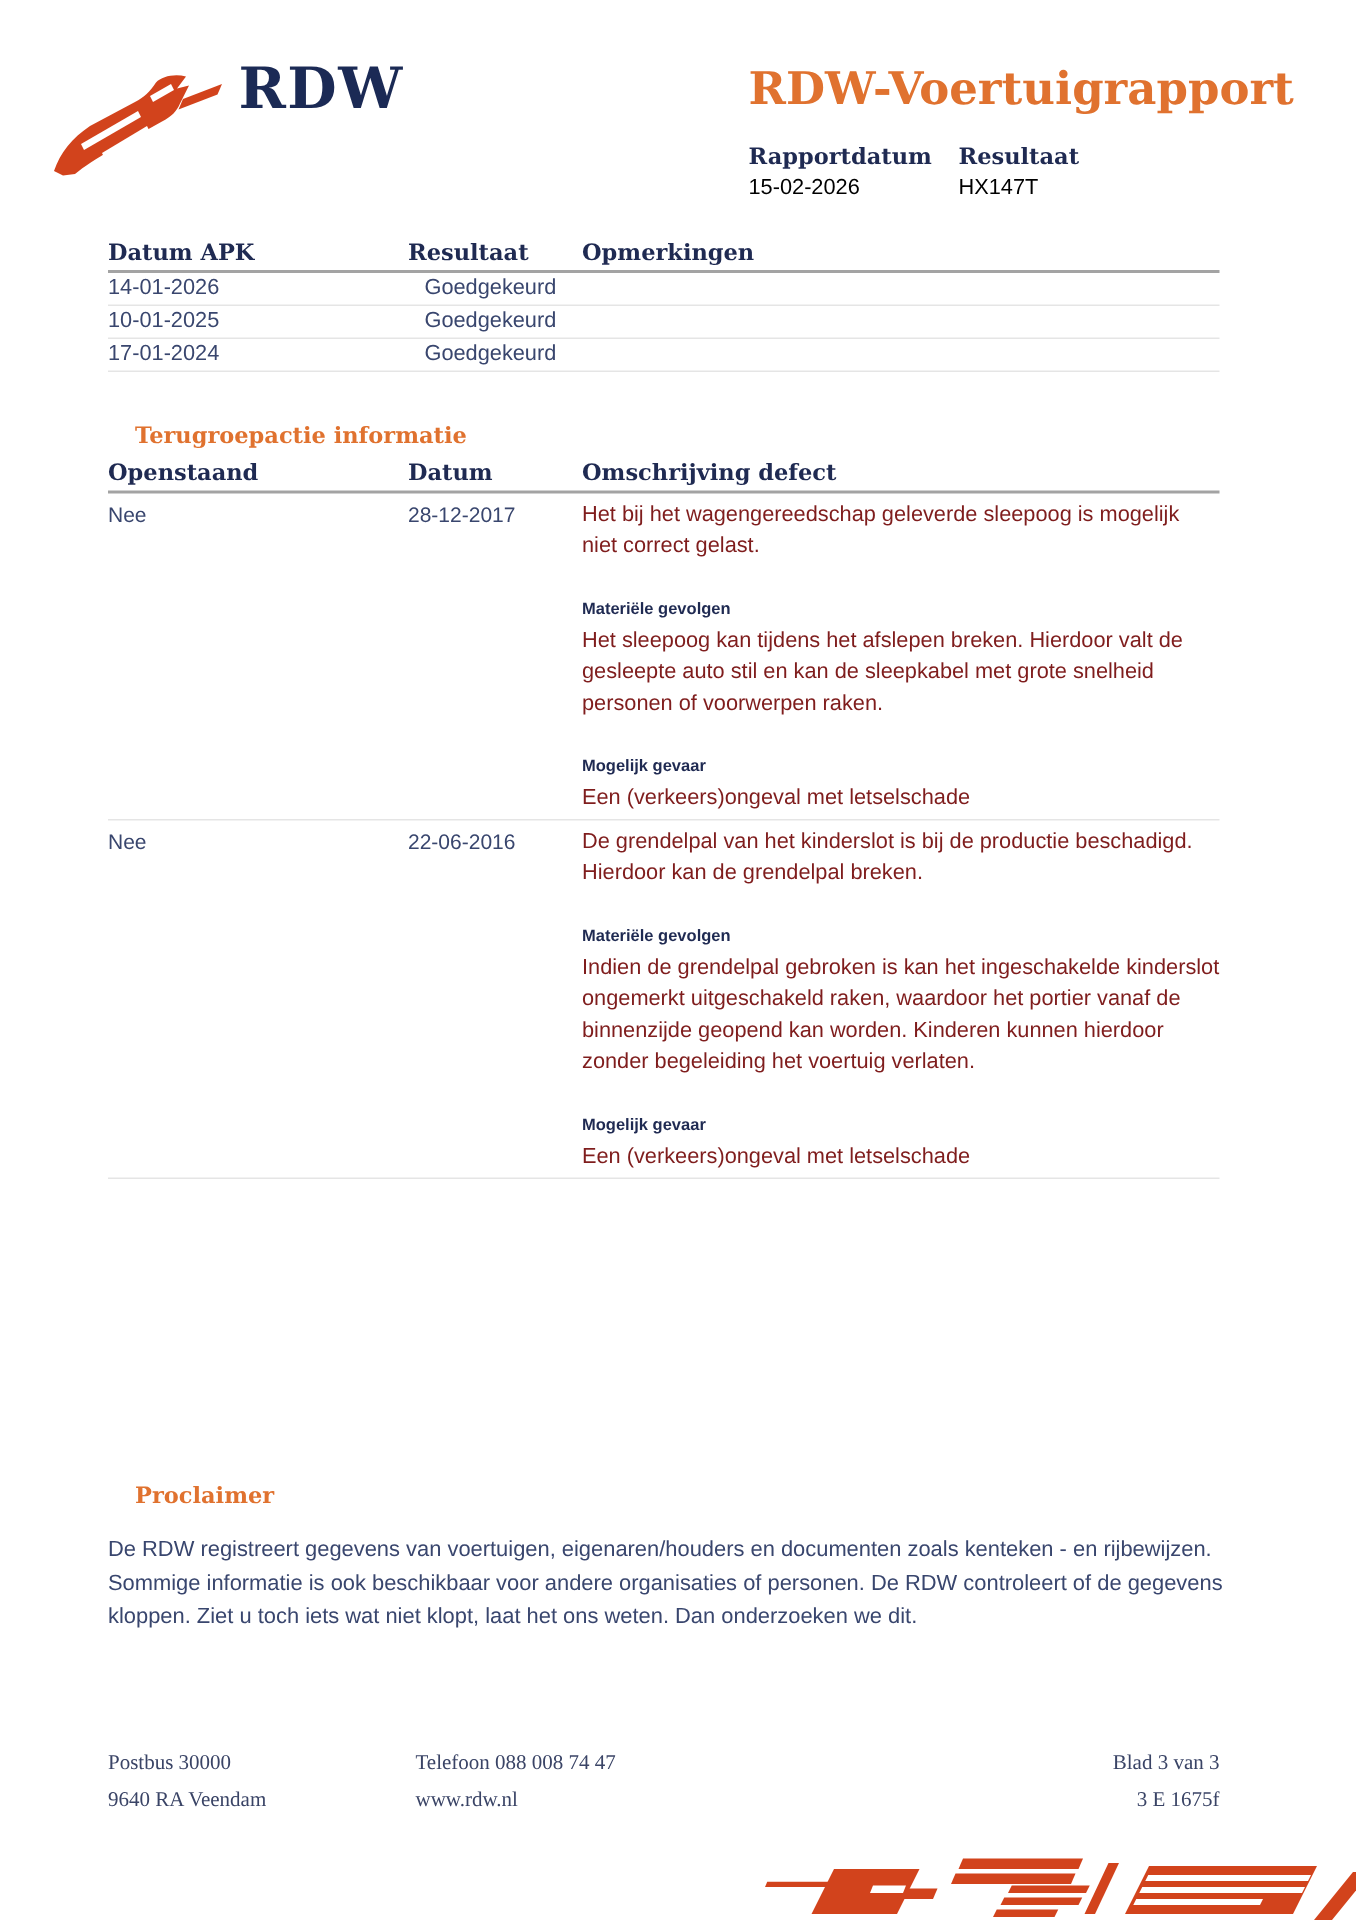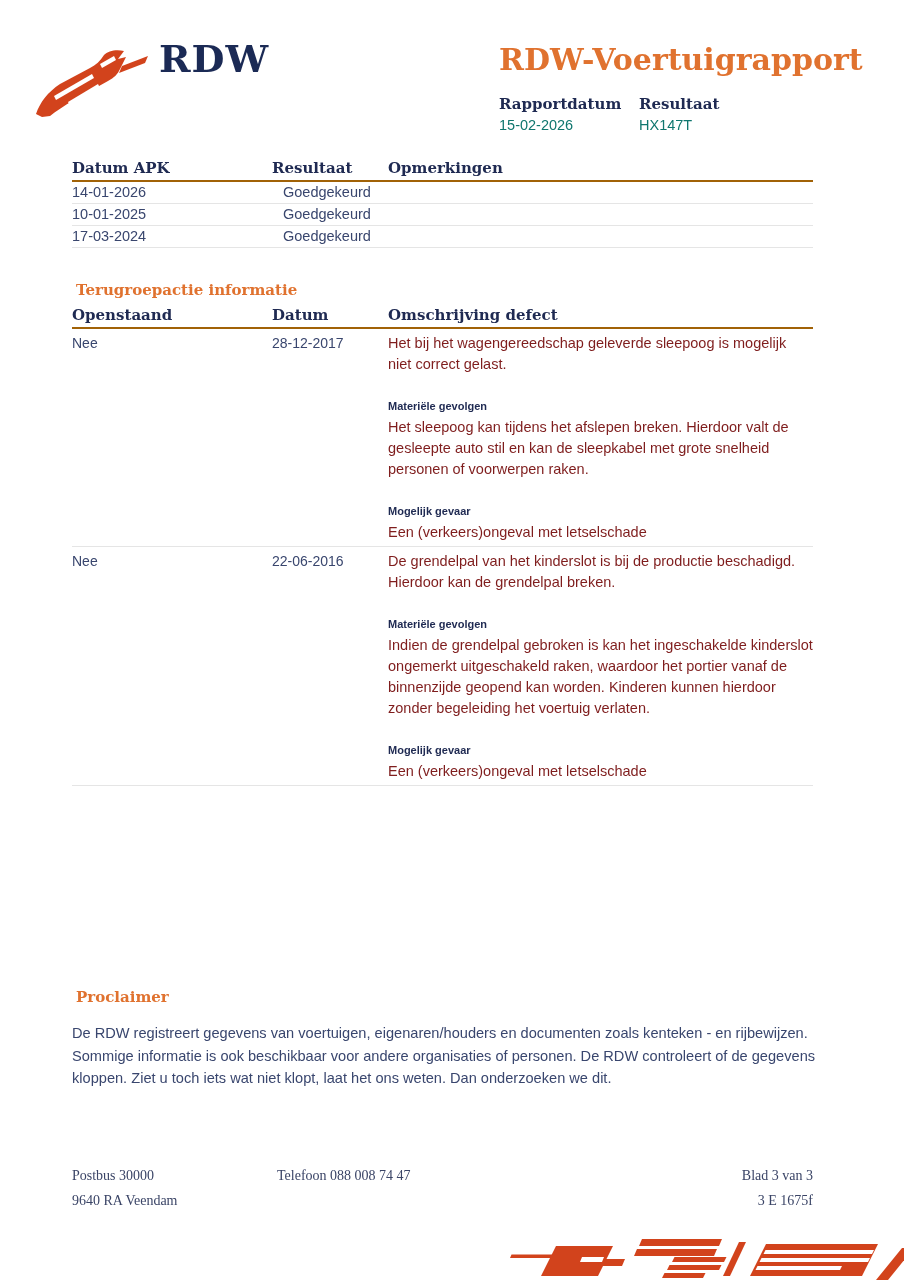--- a/index.html
+++ b/index.html
@@ -17,37 +17,37 @@
   .doc-title{
     position:absolute;left:499px;top:42px;
     font-family:"DejaVu Serif",serif;font-weight:bold;font-size:30px;
     color:#e0722f;white-space:nowrap;
   }
   .meta-label{
     position:absolute;top:95px;
     font-family:"DejaVu Serif",serif;font-weight:bold;font-size:15px;color:#1f2a52;
   }
   .meta-value{
-    position:absolute;top:117px;font-size:14.5px;color:#0f766e;
+    position:absolute;top:117px;font-size:14.5px;color:#000000;
   }
   .pos-col-a{left:499px;} .pos-col-b{left:639px;}
 
   
   .serif-head{font-family:"DejaVu Serif",serif;font-weight:bold;font-size:15px;color:#1f2a52;}
   .apk-table{position:absolute;left:72px;top:159px;width:741px;}
   .grid-3{display:grid;grid-template-columns:200px 116px 1fr;}
-  .thead{border-bottom:2px solid #a16207;padding-bottom:3px;}
+  .thead{border-bottom:2px solid #a3a3a3;padding-bottom:3px;}
   .trow{border-bottom:1px solid #e5e5e5;padding:2px 0 2px;gap:11px;}
   .tcell{font-size:14.5px;color:#39466e;line-height:17px;}
 
   
   .recall{position:absolute;left:72px;top:281px;width:741px;}
   .section-title{
     font-family:"DejaVu Serif",serif;font-weight:bold;font-size:15px;
-    color:#e0722f;margin:0 0 7px 4px;
+    color:#e0722f;margin:0 0 7px 18px;
   }
   .recall-grid{display:grid;grid-template-columns:200px 116px 425px;}
   .recall-row{border-bottom:1px solid #e5e5e5;padding:4px 0 3px;}
   .recall-cell{font-size:14px;color:#39466e;line-height:21px;}
   .defect-text{margin:0;font-size:14.5px;color:#7f1d1d;line-height:21px;}
   .sub-label{
     font-family:Liberation Sans, sans-serif;font-weight:bold;font-size:11px;
     color:#1f2a52;line-height:21px;margin:21px 0 0 0;
   }
 
@@ -100,21 +100,21 @@
       <div class="tcell">14-01-2026</div>
       <div class="tcell">Goedgekeurd</div>
       <div class="tcell"></div>
     </div>
     <div class="grid-3 trow">
       <div class="tcell">10-01-2025</div>
       <div class="tcell">Goedgekeurd</div>
       <div class="tcell"></div>
     </div>
     <div class="grid-3 trow">
-      <div class="tcell">17-03-2024</div>
+      <div class="tcell">17-01-2024</div>
       <div class="tcell">Goedgekeurd</div>
       <div class="tcell"></div>
     </div>
   </div>
 
   <div class="recall">
     <h2 class="section-title">Terugroepactie informatie</h2>
     <div class="recall-grid thead">
       <div class="serif-head">Openstaand</div>
       <div class="serif-head">Datum</div>
@@ -151,20 +151,21 @@
     <p class="proclaimer-text">De RDW registreert gegevens van voertuigen, eigenaren/houders en documenten zoals kenteken - en rijbewijzen. Sommige informatie is ook beschikbaar voor andere organisaties of personen. De RDW controleert of de gegevens kloppen. Ziet u toch iets wat niet klopt, laat het ons weten. Dan onderzoeken we dit.</p>
   </div>
 
   <div class="footer">
     <div>
       <p>Postbus 30000</p>
       <p>9640 RA Veendam</p>
     </div>
     <div>
       <p>Telefoon 088 008 74 47</p>
+      <p>www.rdw.nl</p>
     </div>
     <div class="footer-right">
       <p>Blad 3 van 3</p>
       <p>3 E 1675f</p>
     </div>
   </div>
 
   <svg class="stripes-svg" viewBox="0 0 394 44" aria-hidden="true">
     <g fill="#d2431c">
       <polygon points="0,22 80,22 81.5,18.5 1.5,18.5"></polygon>

